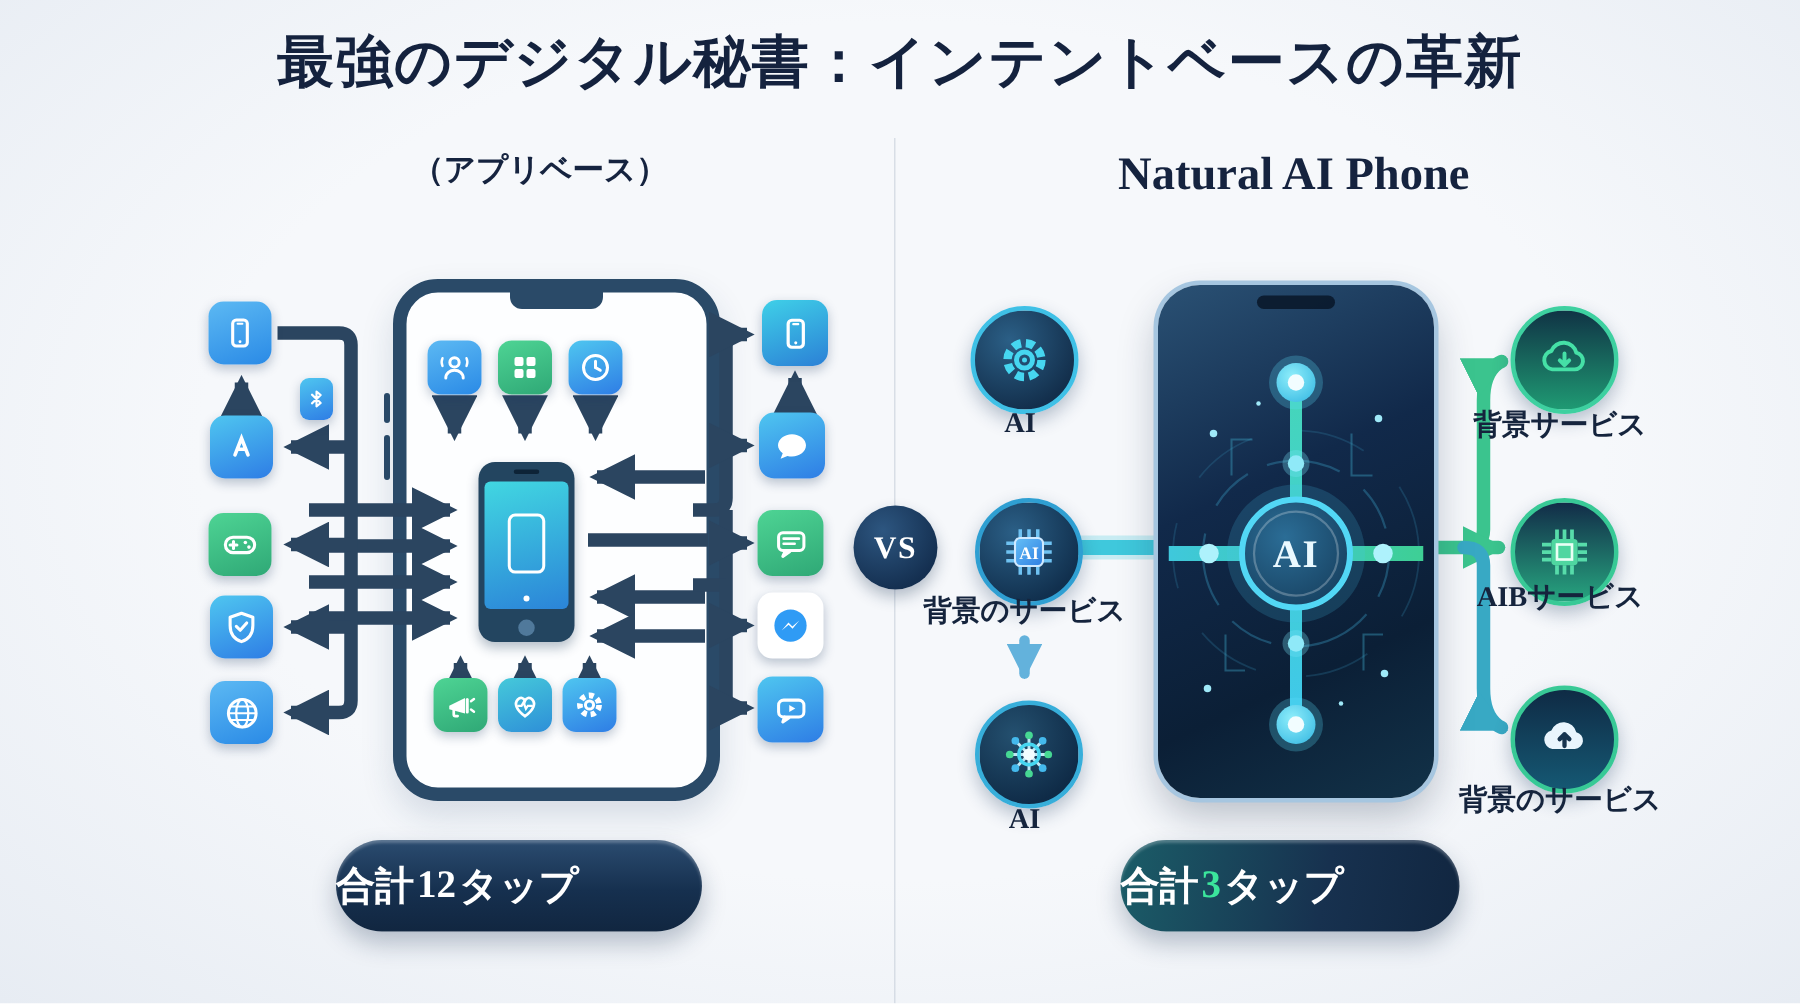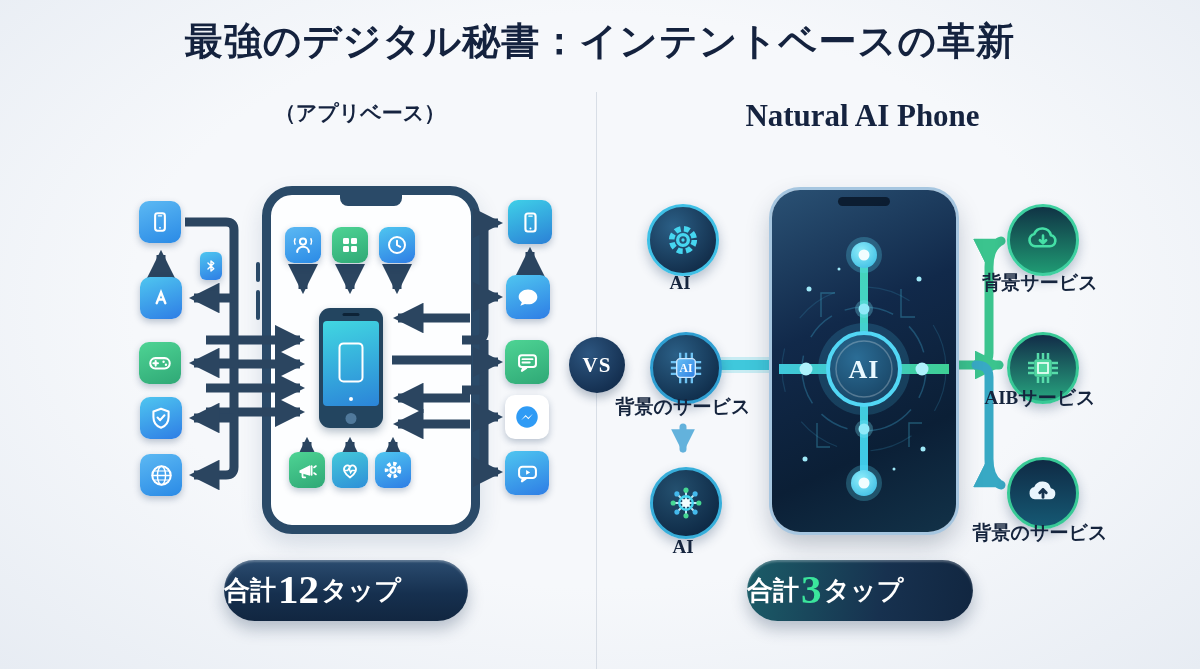--- a/index.html
+++ b/index.html
@@ -61,21 +61,21 @@
   .vs{left:569px;top:337px;width:56px;height:56px;border-radius:50%;z-index:7;
       background:radial-gradient(circle at 35% 30%,#2d5680,#142f50 75%);
       display:flex;align-items:center;justify-content:center;color:#fff;font-size:21px;font-weight:800;letter-spacing:1px;box-shadow:0 5px 10px rgba(20,45,80,.3);}
 
   
   .pill{z-index:7;height:61px;border-radius:31px;display:flex;align-items:center;justify-content:flex-start;color:#fff;font-weight:800;
         box-shadow:0 8px 16px rgba(20,45,80,.28), inset 0 2px 2px rgba(255,255,255,.25);}
   .pillL{left:224px;top:560px;width:244px;background:linear-gradient(180deg,#2b4c70,#16304f 55%,#112640);}
   .pillR{left:747px;top:560px;width:226px;background:linear-gradient(100deg,#1b5d68,#17314f 60%,#112640);}
   .pill span{font-size:26px;line-height:1;}
-  .pill .big{font-size:41px;margin:16px 2px;position:relative;top:-1px;}
+  .pill .big{font-size:26px;margin:16px 2px;position:relative;top:-1px;}
   .pill .green{color:#3be59c;}
 
   svg.wires{left:0;top:0;width:1200px;height:669px;z-index:3;}
   svg.screen{position:absolute;left:7px;top:7px;}
   .icon-svg{display:block;}
 </style>
 </head>
 <body>
 
 <div class="canvas">

